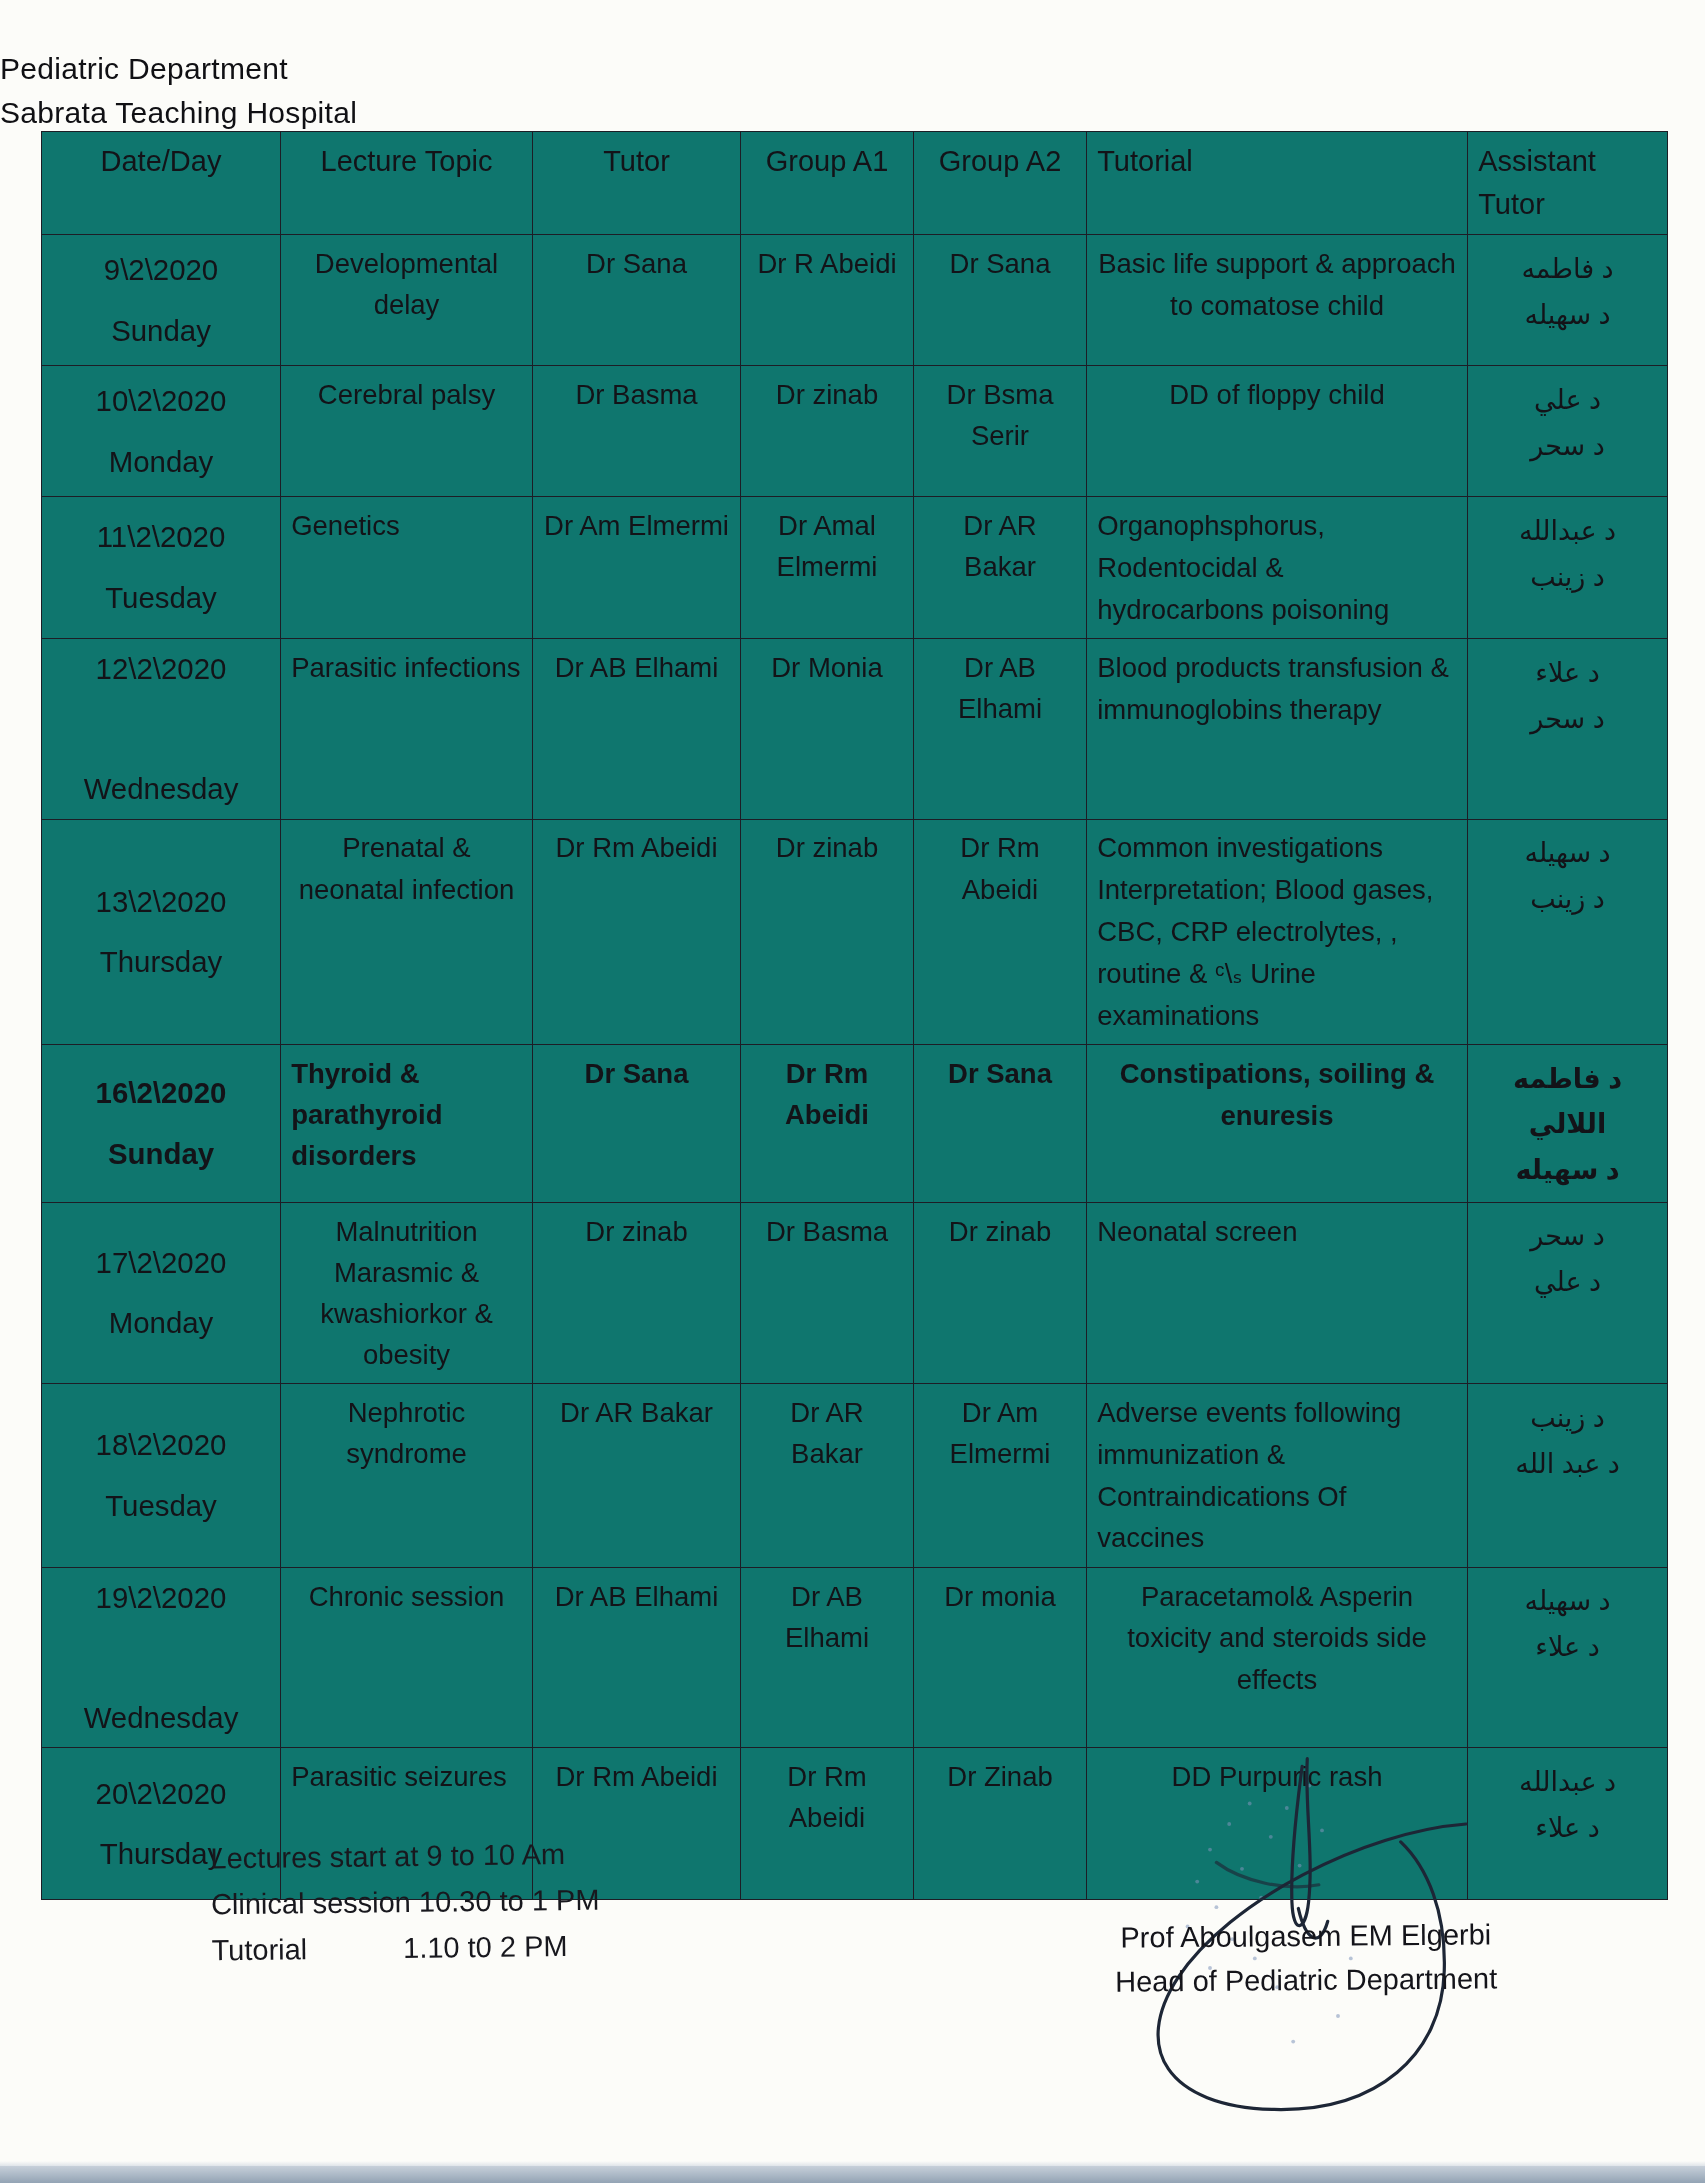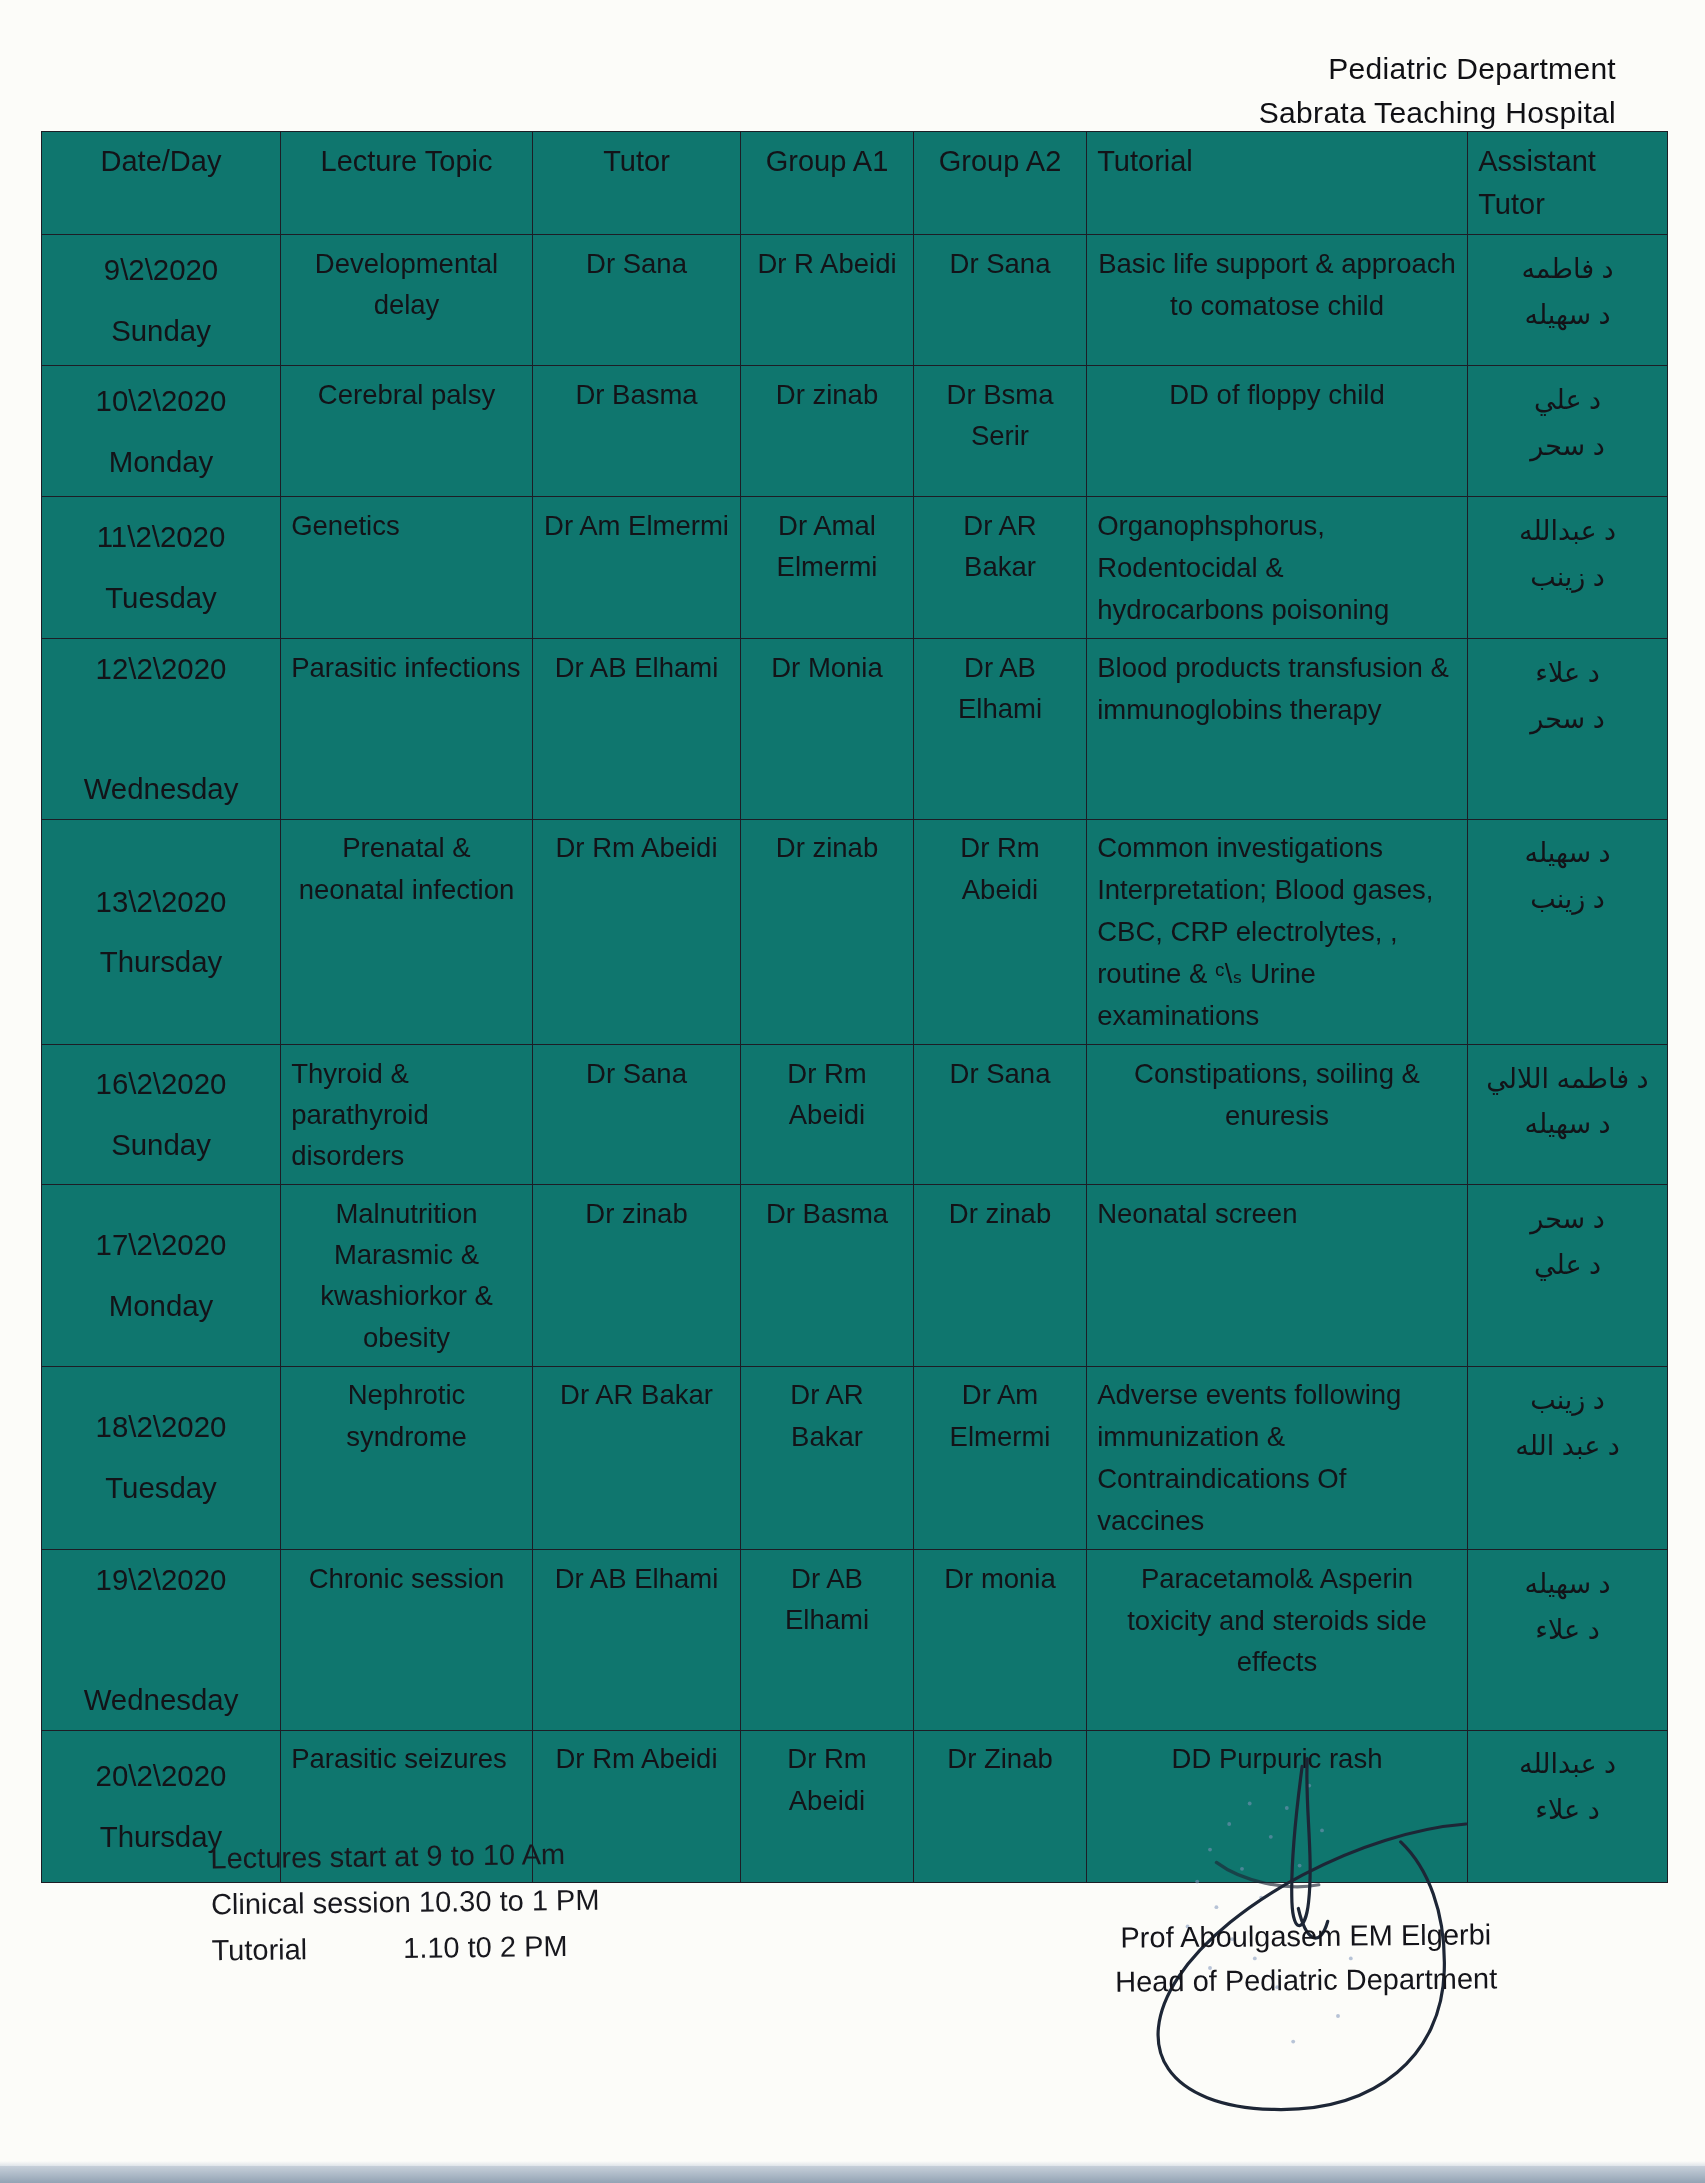--- a/index.html
+++ b/index.html
@@ -7,21 +7,21 @@
     width:1705px;height:2183px;
     background:#fcfcf9;
     position:relative;
     overflow:hidden;
     font-family:"Liberation Sans","DejaVu Sans",sans-serif;
     color:#15151a;
     -webkit-font-smoothing:antialiased;
   }
   .doc-title{
     position:absolute;top:47px;left:0;width:1616px;
-    text-align:right;font-size:30px;line-height:1.48;
+    text-align:left;font-size:30px;line-height:1.48;
     letter-spacing:0.3px;color:#101014;
   }
   table.schedule{
     position:absolute;left:41px;top:131px;
     width:1626px;table-layout:fixed;
     border-collapse:collapse;
     background:#0f766e;
   }
   .schedule th,.schedule td{
     border:1.9px solid #1d1d25;
@@ -163,21 +163,21 @@
           </span>
         </td>
         <td class="ac">Prenatal &amp; neonatal infection</td>
         <td class="ac">Dr Rm Abeidi</td>
         <td class="ac">Dr zinab</td>
         <td class="ac">Dr Rm Abeidi</td>
         <td class="tutorial-cell al">Common investigations Interpretation; Blood gases, CBC, CRP electrolytes, , routine &amp; ᶜ\ₛ Urine examinations</td>
         <td class="assistant-cell">د سهيله
 د زينب</td>
       </tr>
-      <tr style="height: 134px;">
+      <tr style="height: 134px; font-weight: bold;">
         <td class="date-cell">
           <span class="date-wrap">
             <span>16\2\2020</span>
             <span>Sunday</span>
           </span>
         </td>
         <td class="al">Thyroid &amp; parathyroid disorders</td>
         <td class="ac">Dr Sana</td>
         <td class="ac">Dr Rm Abeidi</td>
         <td class="ac">Dr Sana</td>

